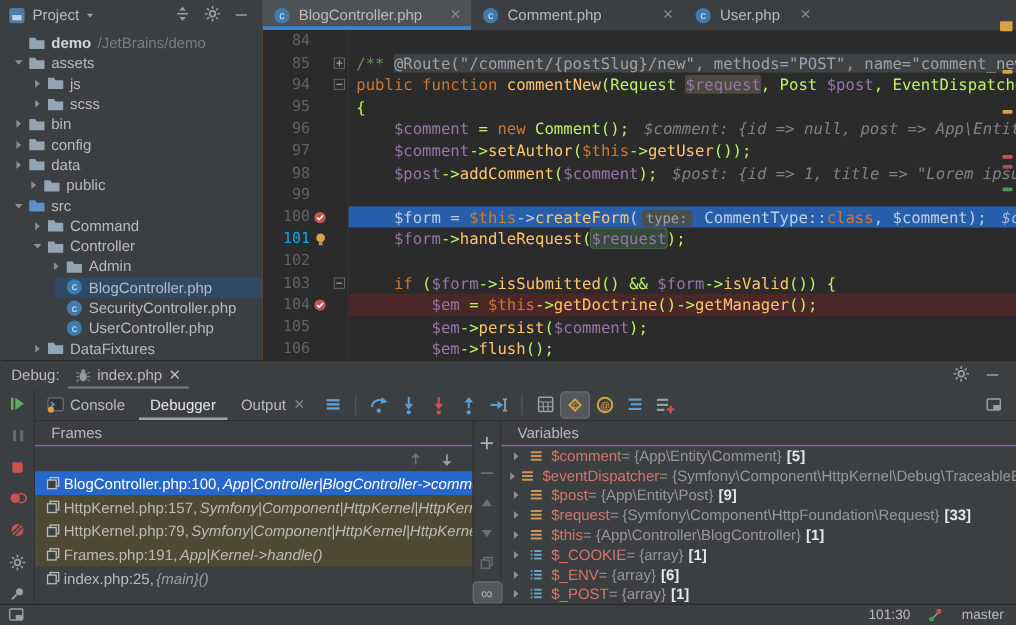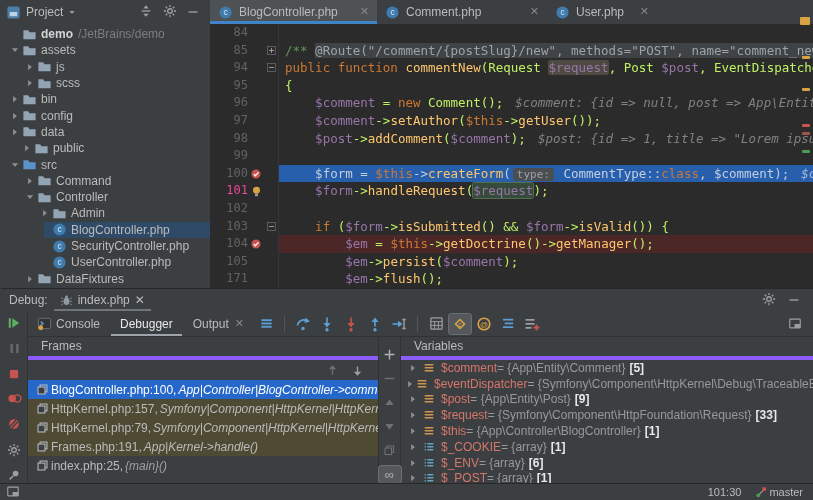--- a/index.html
+++ b/index.html
@@ -27,21 +27,21 @@
   #tab-bar{height:24px;display:flex;background:#3c3f41;}
   .etab{position:relative;display:flex;align-items:center;gap:6px;padding:0 26px 0 8px;box-sizing:border-box;}
   .etab:nth-child(1){width:167px;}
   .etab:nth-child(2){width:170px;}
   .etab:nth-child(3){width:110px;}
   .etab.active{background:#4e5254;box-shadow:inset 0 -3px 0 #4083c9;}
   .etab .close{position:absolute;right:8px;top:5px;color:#84888b;font-size:11px;}
   #code{position:absolute;left:0;top:24px;right:0;bottom:0;font-family:"DejaVu Sans Mono",monospace;font-size:12.5px;}
   .code-line{height:17.6px;line-height:17.6px;display:flex;white-space:pre;}
   .ln{width:38px;text-align:right;color:#606366;font-size:12px;flex:0 0 auto;}
-  .ln.cur{color:#ec4899;}
+  .ln.cur{color:#0ea5e9;}
   .bpcol{width:16px;flex:0 0 auto;display:flex;align-items:center;justify-content:center;}
   .foldcol{width:14px;flex:0 0 auto;display:flex;align-items:center;justify-content:center;border-right:1px solid #343638;}
   .code-text{flex:1;overflow:hidden;padding-left:6px;}
   .bg-exec .code-text{background:#275fad;}
   .bg-bp .code-text{background:#4b2727;}
   .cmt{color:#629755;}
   .fold{background:#3f4346;color:#9da3a8;}
   .k{color:#cc7832;}
   .m{color:#ffc66d;}
   .v{color:#9876aa;}
@@ -63,41 +63,41 @@
   #debug-tabs{position:absolute;left:27px;top:22px;right:0;height:25px;display:flex;align-items:center;border-bottom:1px solid #323232;gap:2px;}
   .dtab{display:flex;align-items:center;gap:4px;height:100%;padding:0 9px;color:#bbbbbb;}
   .dtab.selected{color:#e8e8e8;box-shadow:inset 0 -2px 0 #9da4aa;}
   .dtab .close{color:#84888b;font-size:11px;margin-left:2px;}
   .tb-sep{width:1px;height:16px;background:#545657;margin:0 5px;}
   .tbtn{width:22px;height:20px;display:flex;align-items:center;justify-content:center;border-radius:3px;}
   .tbtn.active{background:#54585a;box-shadow:0 0 0 1px #6b6f71;}
   #debug-tabs .push{flex:1;}
   #left-bar{position:absolute;left:0;top:22px;width:27px;bottom:0;border-right:1px solid #323232;display:flex;flex-direction:column;align-items:center;padding-top:4px;gap:9px;box-sizing:border-box;}
   #frames{position:absolute;left:27px;top:47px;width:351px;bottom:0;border-right:1px solid #323232;box-sizing:border-box;overflow:hidden;}
-  .pane-header{height:20px;line-height:20px;padding-left:13px;color:#bbbbbb;border-bottom:4px solid #8b5cf6;}
+  .pane-header{height:20px;line-height:20px;padding-left:13px;color:#bbbbbb;border-bottom:1px solid #8b5cf6;}
   #frames-toolbar{height:20px;display:flex;align-items:center;justify-content:flex-end;gap:12px;padding-right:14px;}
   .frame-row{height:19px;display:flex;align-items:center;gap:2px;padding-left:8px;white-space:nowrap;overflow:hidden;}
   .frame-row.selected{background:#2667cb;color:#ffffff;}
   .frame-row.lib{background:#4e4a33;}
   .frame-class{font-style:italic;}
   .frame-row.plain .frame-class{color:#9da0a3;}
   #vars-bar{position:absolute;left:378px;top:47px;width:22px;bottom:0;border-right:1px solid #323232;box-sizing:border-box;display:flex;flex-direction:column;align-items:center;padding-top:10px;gap:7px;}
   #variables{position:absolute;left:400px;top:47px;right:0;bottom:0;overflow:hidden;}
   .var-row{height:15.8px;display:flex;align-items:center;white-space:nowrap;overflow:hidden;}
   .var-row .arrow{width:16px;display:inline-flex;justify-content:center;margin-left:4px;}
   .var-row .vicon{width:15px;margin-right:5px;display:inline-flex;justify-content:center;}
   .var-name{color:#d5766b;}
   .var-eq{color:#989898;}
   .var-count{color:#e8e8e8;font-weight:bold;margin-left:4px;}
   .inf{font-size:13px;color:#afb1b3;line-height:12px;}
 
   
   #status-bar{position:absolute;left:0;top:483px;width:813px;height:17px;border-top:1px solid #282828;display:flex;align-items:center;padding:0 10px 0 6px;box-sizing:border-box;font-size:11px;color:#bbbbbb;gap:14px;}
   #status-bar .spacer{flex:1;}
-  #branch-widget{display:flex;align-items:center;gap:1px;}
+  #branch-widget{display:flex;align-items:center;gap:14px;}
 </style>
 </head>
 <body>
 
 <div id="app">
 
   <aside id="project-panel">
     <div id="project-header">
       <span class="icon">
           <svg width="15" height="15" viewBox="0 0 16 16" fill="none">
@@ -444,21 +444,21 @@
         <div class="code-line"><span class="ln">102</span><span class="bpcol"></span><span class="foldcol"></span><span class="code-text"></span></div>
         <div class="code-line"><span class="ln">103</span><span class="bpcol"></span><span class="foldcol"><span class="icon"><svg width="11" height="11" viewBox="0 0 16 16" fill="none">
                 <rect x="2" y="2" width="12" height="12" fill="#2b2b2b" stroke="#6e7173"></rect>
                 <path d="M4.5 8h7" stroke="#9da0a3" stroke-width="1.4"></path>
               </svg></span></span><span class="code-text"><span class="t">    </span><span class="k">if</span><span class="t"> (</span><span class="v">$form</span><span class="t">-&gt;</span><span class="m">isSubmitted</span><span class="t">() &amp;&amp; </span><span class="v">$form</span><span class="t">-&gt;</span><span class="m">isValid</span><span class="t">()) {</span></span></div>
         <div class="code-line bg-bp"><span class="ln">104</span><span class="bpcol"><span class="icon"><svg width="12" height="12" viewBox="0 0 16 16" fill="none">
                 <circle cx="8" cy="8" r="6" fill="#c75450"></circle>
                 <path d="M5 8.2l2.1 2.1L11.3 5.8" stroke="#fff" stroke-width="1.7"></path>
               </svg></span></span><span class="foldcol"></span><span class="code-text"><span class="t">        </span><span class="v">$em</span><span class="t"> = </span><span class="k">$this</span><span class="t">-&gt;</span><span class="m">getDoctrine</span><span class="t">()-&gt;</span><span class="m">getManager</span><span class="t">();</span></span></div>
         <div class="code-line"><span class="ln">105</span><span class="bpcol"></span><span class="foldcol"></span><span class="code-text"><span class="t">        </span><span class="v">$em</span><span class="t">-&gt;</span><span class="m">persist</span><span class="t">(</span><span class="v">$comment</span><span class="t">);</span></span></div>
-        <div class="code-line"><span class="ln">171</span><span class="bpcol"></span><span class="foldcol"></span><span class="code-text"><span class="t">        </span><span class="v">$em</span><span class="t">-&gt;</span><span class="m">flush</span><span class="t">();</span></span></div>
+        <div class="code-line"><span class="ln">106</span><span class="bpcol"></span><span class="foldcol"></span><span class="code-text"><span class="t">        </span><span class="v">$em</span><span class="t">-&gt;</span><span class="m">flush</span><span class="t">();</span></span></div>
       </div>
     <div id="error-stripe">
         <div class="stripe-mark" style="left: 1px; top: -7px; width: 10px; height: 8px; background: rgb(217, 163, 67);"></div>
         <div class="stripe-mark" style="left: 3px; top: 32px; width: 8px; height: 3px; background: rgb(217, 163, 67);"></div>
         <div class="stripe-mark" style="left: 3px; top: 64px; width: 8px; height: 3px; background: rgb(217, 163, 67);"></div>
         <div class="stripe-mark" style="left: 3px; top: 100px; width: 8px; height: 3px; background: rgb(199, 84, 80);"></div>
         <div class="stripe-mark" style="left: 3px; top: 108px; width: 8px; height: 3px; background: rgb(161, 84, 77);"></div>
         <div class="stripe-mark" style="left: 3px; top: 126px; width: 8px; height: 3px; background: rgb(73, 156, 84);"></div>
       </div>
   </div>

